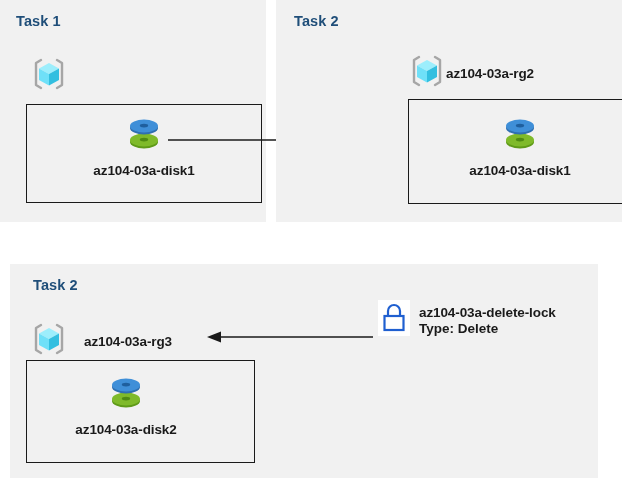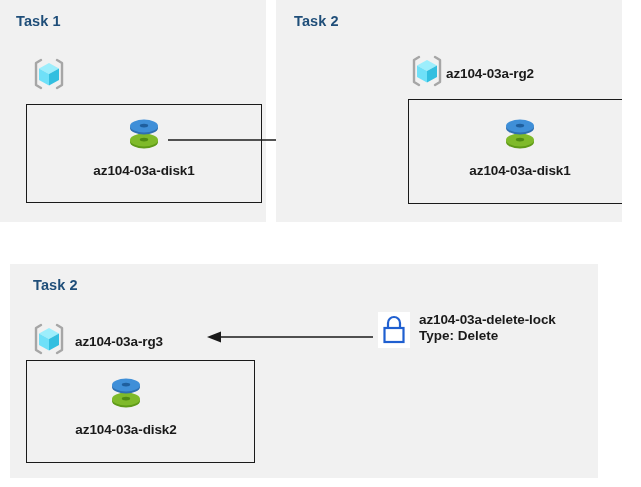--- a/index.html
+++ b/index.html
@@ -65,42 +65,42 @@
     letter-spacing: -0.1px;
   }
   .icon { display: block; flex: 0 0 auto; }
 
   
   #rg1 { left: 30px;  top: 55px;  }
   #rg1 .node-label { margin-left: 9px; }
   #rg2 { left: 408px; top: 52px;  }
   #rg2 .node-label { }
   #rg3 { left: 30px;  top: 320px; }
-  #rg3 .node-label { margin-left: 7px; }
+  #rg3 .node-label { margin-left: 16px; }
 
   
   .disk-node {
     position: absolute;
     display: flex;
     flex-direction: column;
     align-items: center;
     justify-content: flex-end;
   }
   .disk-node .node-label { margin-top: 6px; }
   #disk1-a { left: 78px;  top: 113px; width: 132px; }
   #disk1-b { left: 452px; top: 113px; width: 136px; }
   #disk2   { left: 60px;  top: 372px; width: 132px; }
 
   
   #lock-node {
     position: absolute;
     left: 378px;
-    top: 312px;
+    top: 300px;
     display: flex;
-    align-items: flex-start;
+    align-items: center;
   }
   #lock-node .lock-text { margin-left: 9px; }
   .lock-title {
     font-size: 13.5px;
     font-weight: bold;
     color: #1a1a1a;
     white-space: nowrap;
     letter-spacing: -0.1px;
   }
   .lock-type-row {

